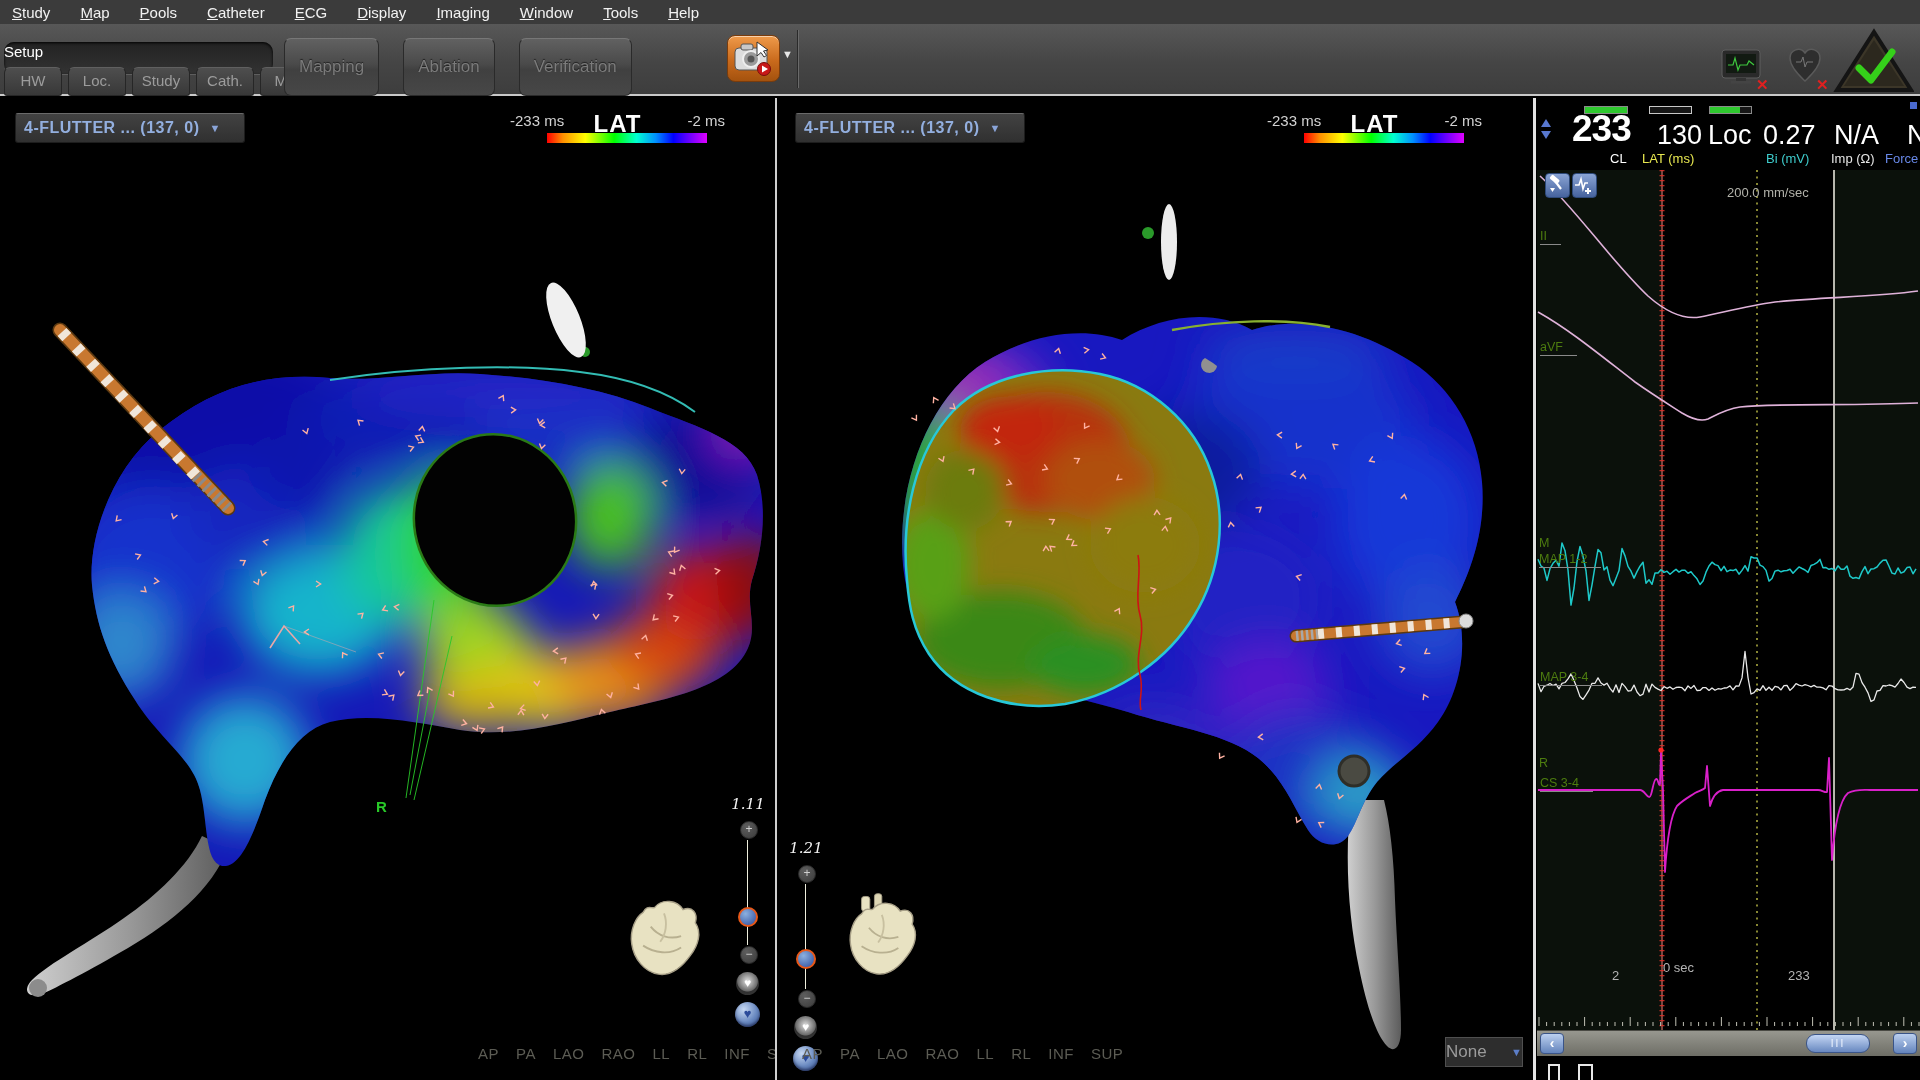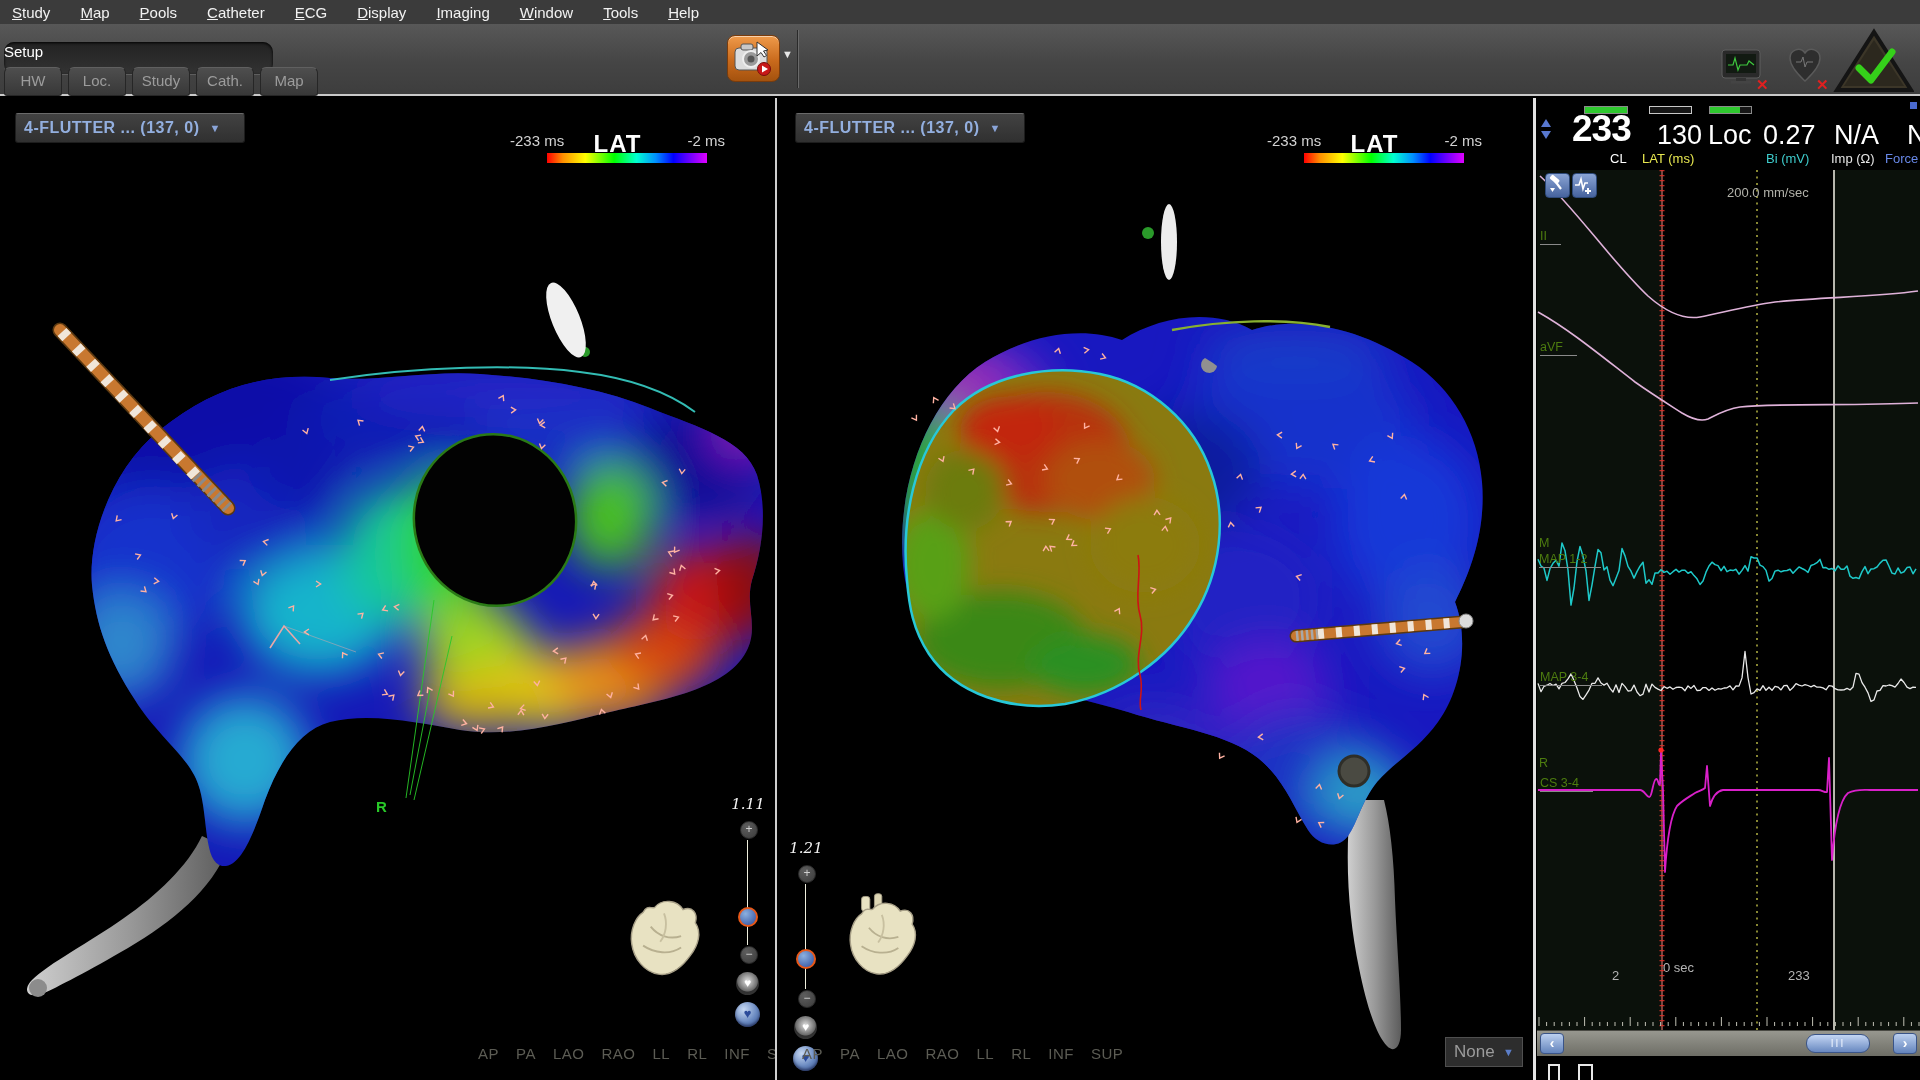--- a/index.html
+++ b/index.html
@@ -34,31 +34,31 @@
   
   .view{position:absolute;top:98px;height:982px;background:#000;overflow:hidden;}
   .v1{left:0;width:775px;}
   .v2{left:777px;width:755px;}
   .vdivider{position:absolute;top:98px;width:2px;height:982px;background:#cfcfcf;}
   .map-select{position:absolute;height:28px;background:linear-gradient(#424242,#303030);
               border:1px solid #1d1d1d;border-top-color:#6a6a6a;border-radius:3px;
               display:flex;align-items:center;padding:0 8px;gap:10px;cursor:pointer;box-shadow:0 1px 2px #000;}
   .map-select .lbl{color:#93afdf;font-size:16px;font-weight:bold;letter-spacing:.5px;white-space:nowrap;}
   .map-select .chev{color:#8aa4d8;font-size:11px;}
-  .lat-scale{position:absolute;width:215px;height:48px;margin-top:20px;}
+  .lat-scale{position:absolute;width:215px;height:48px;}
   .lat-min,.lat-max{position:absolute;top:0;color:#d2d2d2;font-size:15px;}
   .lat-min{left:0;} .lat-max{right:0;}
   .lat-name{position:absolute;top:-2px;left:50%;transform:translateX(-50%);color:#fff;font-size:24px;font-weight:bold;letter-spacing:1px;}
   .lat-bar{position:absolute;left:37px;top:21px;width:160px;height:10px;
            background:linear-gradient(90deg,#ff0000,#ff9000 10%,#ffff00 24%,#00ff00 42%,#00ffd0 56%,#0090ff 68%,#0000ff 79%,#8000ff 91%,#e000ff);}
   .orient-row{position:absolute;display:flex;gap:17px;color:#5c5c54;font-size:15px;letter-spacing:.5px;}
   .ref-label{position:absolute;color:#28c828;font-weight:bold;font-size:15px;}
   .none-dd{position:absolute;left:668px;top:939px;width:78px;height:30px;background:#2d2d2d;
            border:1px solid #4f4f4f;display:flex;align-items:center;justify-content:space-between;
-           padding:0 8px;box-sizing:border-box;cursor:pointer;}
+           padding:0 0;box-sizing:border-box;cursor:pointer;}
   .none-dd .lbl{color:#9b9b9b;font-size:17px;}
   .none-dd .chev{color:#5c7ec8;font-size:11px;}
   
   .zslide{position:absolute;width:40px;height:245px;}
   .zval{position:absolute;left:0;top:0;width:40px;text-align:center;color:#f2f2f2;
         font-family:"DejaVu Serif",serif;font-size:15px;font-style:italic;}
   .zbtn{position:absolute;left:12px;width:16px;height:16px;border-radius:50%;background:radial-gradient(circle at 35% 30%,#5e5e5e,#3a3a3a);
         border:1px solid #2b2b2b;color:#cfcfcf;font-size:12px;line-height:14px;text-align:center;cursor:pointer;}
   .ztrack{position:absolute;left:19px;top:45px;width:1px;height:105px;background:#eeeedd;}
   .zhandle{position:absolute;left:10px;width:16px;height:16px;border-radius:50%;
@@ -118,20 +118,25 @@
   </div>
 
   <div class="toolbar">
     <div class="setup-pill">Setup</div>
     <div class="setup-tabs">
         <span class="setup-tab">HW</span>
         <span class="setup-tab">Loc.</span>
         <span class="setup-tab">Study</span>
         <span class="setup-tab">Cath.</span>
         <span class="setup-tab">Map</span>
+      </div>
+    <div class="mode-btns">
+        <span class="mode-btn">Mapping</span>
+        <span class="mode-btn">Ablation</span>
+        <span class="mode-btn">Verification</span>
       </div>
 
     <div class="camera-btn">
       <svg width="49" height="43">
         <rect x="7" y="12" width="32" height="22" rx="4" fill="#dcdcdc" stroke="#555" stroke-width="1"></rect>
         <rect x="13" y="8" width="12" height="6" rx="2" fill="#c8c8c8" stroke="#555" stroke-width="1"></rect>
         <circle cx="23" cy="23" r="8" fill="#9a9a9a" stroke="#eee" stroke-width="2"></circle>
         <circle cx="23" cy="23" r="3.5" fill="#555"></circle>
         <path d="M29,6 L29,20 L33,16.5 L36,21 L38.5,19.5 L35.5,15 L40,14 Z" fill="#fff" stroke="#333" stroke-width="1"></path>
         <circle cx="36" cy="33" r="6.5" fill="#c81818" stroke="#7a0c0c"></circle>

